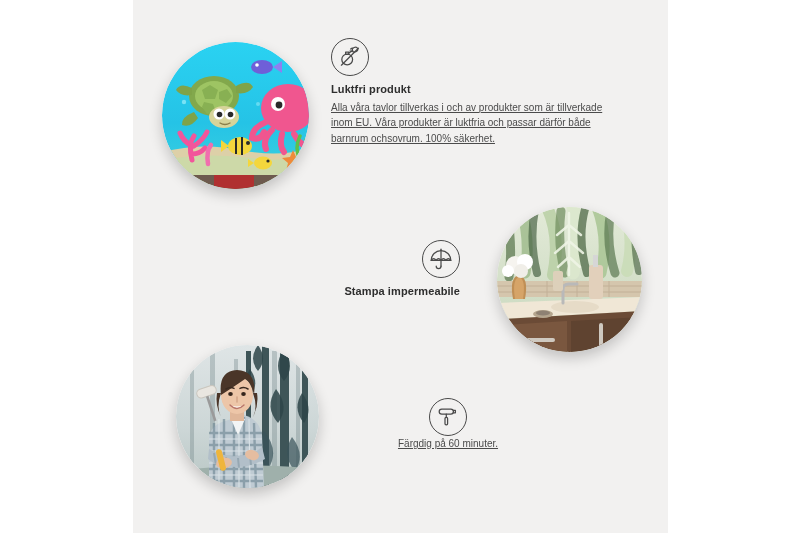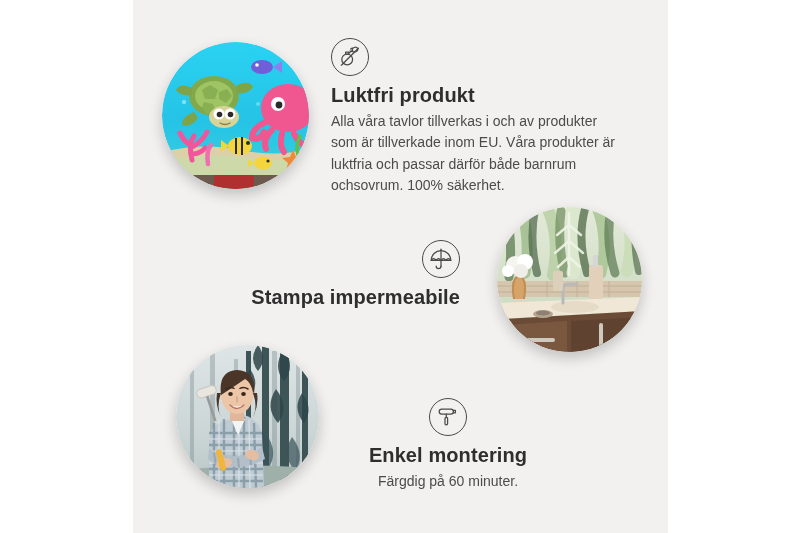--- a/index.html
+++ b/index.html
@@ -41,33 +41,34 @@
     height: 38px;
     border: 1.6px solid #4a4a4a;
     border-radius: 50%;
     display: flex;
     align-items: center;
     justify-content: center;
     box-sizing: border-box;
   }
 
   .f-title {
-    font-size: 20px;
+    font-size: 11px;
     font-weight: bold;
     color: #2e2e2e;
     letter-spacing: .1px;
     margin: 7px 0 4px 0;
     line-height: 1.2;
   }
 
   .f-desc {
-    font-size: 14px;
+    font-size: 10px;
     color: #4b4b4b;
     line-height: 1.52;
     margin: 0;
+    text-decoration: underline;
   }
 
   
   #feature-odour {
     left: 331px;
     top: 38px;
     width: 292px;
     text-align: left;
   }
 
@@ -401,17 +402,16 @@
           <rect x="3.2" y="4.0" width="14.2" height="5.2" rx="2.6"></rect>
 
           <path d="M17.4 5.4 L19.4 5.4 L19.4 7.8 L17.4 7.8"></path>
 
           <path d="M10.3 9.2 L10.3 12.4"></path>
 
           <rect x="9.0" y="12.4" width="2.6" height="7.4" rx="1.1"></rect>
         </svg>
       </div>
     </div>
-    <h2 class="f-title">Enkel montering</h2>
     <p class="f-desc">Färgdig på 60 minuter.</p>
   </div>
 
 </div>
 
 </body></html>

